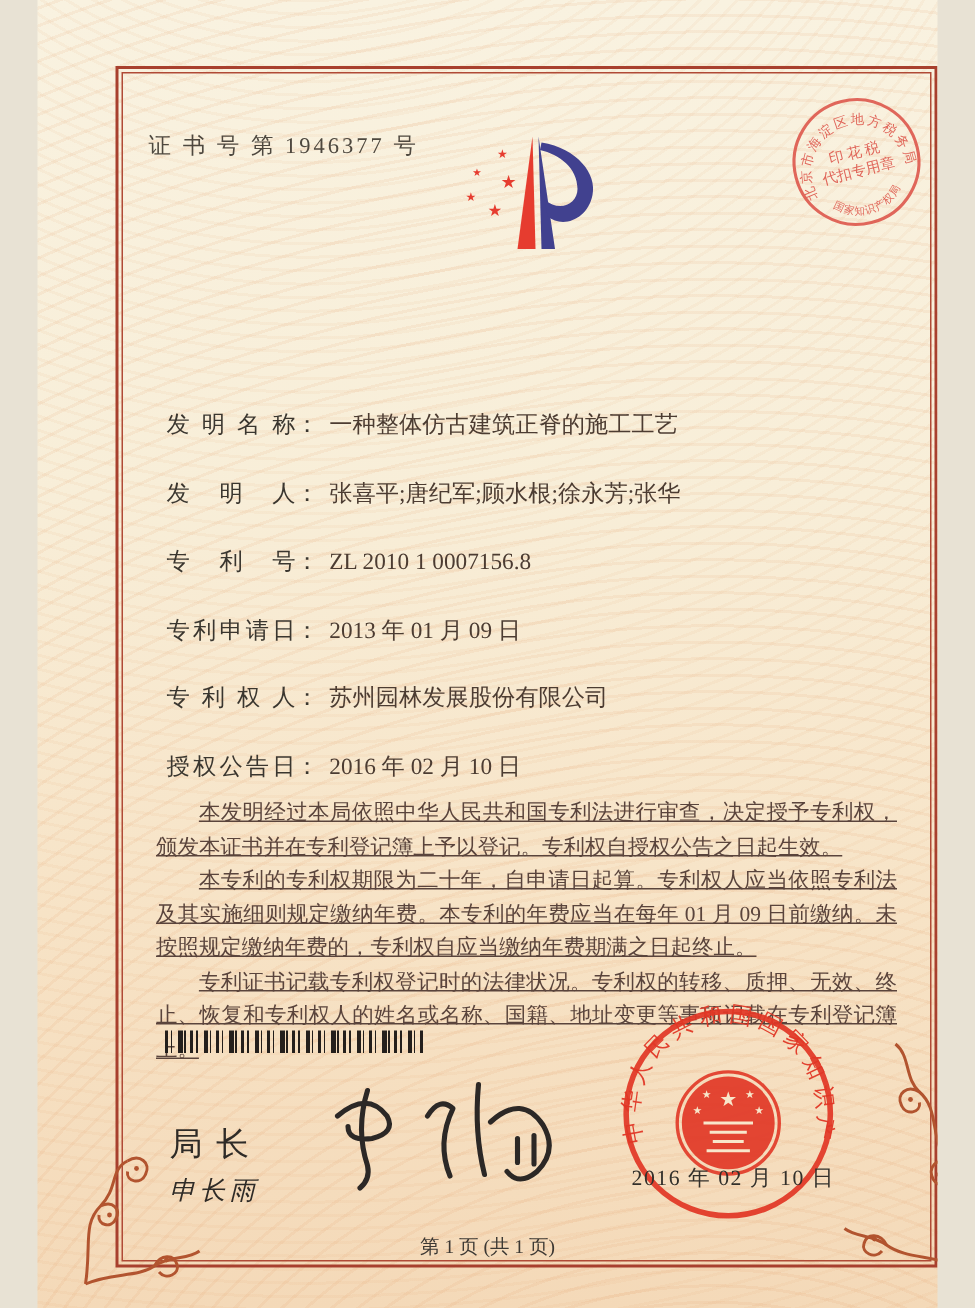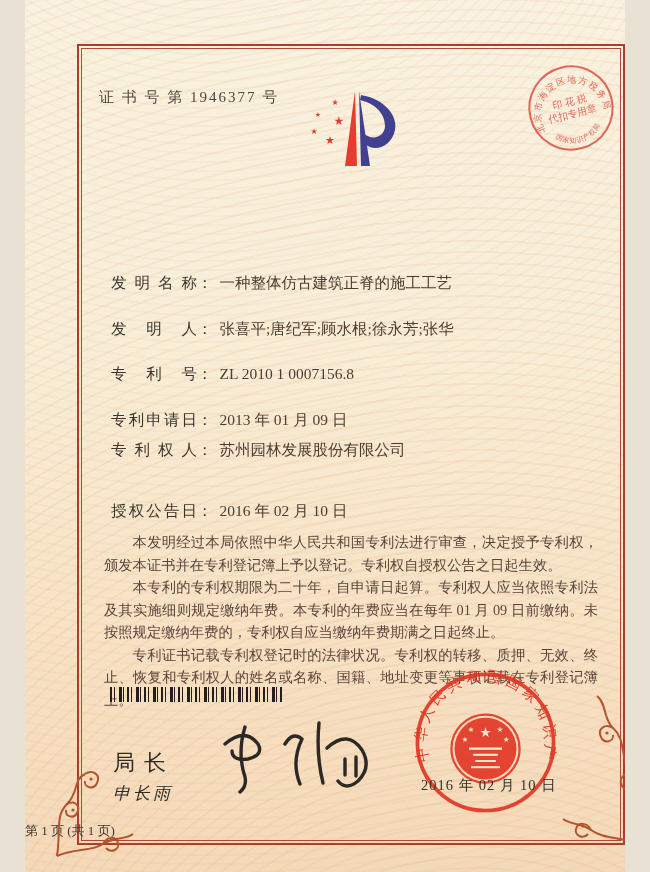--- a/index.html
+++ b/index.html
@@ -21,40 +21,40 @@
   .stamp{position:absolute;left:494px;top:56px;transform:rotate(-14deg);opacity:.88;}
   .title{
     position:absolute;left:0;top:186px;width:100%;text-align:center;
     font-size:35px;font-weight:700;color:#262420;letter-spacing:.5em;text-indent:.5em;
   }
   .field-row{position:absolute;left:86px;width:480px;font-size:15.5px;color:#3a362f;white-space:nowrap;}
   .flabel{display:inline-block;width:86px;text-align:justify;text-align-last:justify;color:#3a362f;vertical-align:bottom;}
   .fcolon{color:#3a362f;}
   .fvalue{margin-left:7px;color:#4c3c32;}
   .row0{top:273px}.row1{top:319px}.row2{top:364px}
-  .row3{top:410px}.row4{top:440px}.row5{top:501px}
+  .row3{top:410px}.row4{top:455px}.row5{top:501px}
   .body-text{
     position:absolute;left:79px;top:531px;width:494px;
-    font-size:14.3px;line-height:1.58;color:#5a443c;text-align:justify;
+    font-size:14.3px;line-height:1.58;color:#5a443c;text-align:justify;text-decoration:underline;
   }
   .body-text p{margin:0;text-indent:2em;}
   .barcode{
     position:absolute;left:85px;top:687px;width:172px;height:15px;
     background:repeating-linear-gradient(90deg,
       #241f1c 0 2px, rgba(0,0,0,0) 2px 4px,
       #241f1c 4px 5px, rgba(0,0,0,0) 5px 9px,
       #241f1c 9px 12px, rgba(0,0,0,0) 12px 13px,
       #241f1c 13px 14px, rgba(0,0,0,0) 14px 17px);
   }
   .sig-title{position:absolute;left:88px;top:748px;font-size:22px;letter-spacing:9px;color:#2f2b27;font-family:"Liberation Sans","DejaVu Sans",sans-serif;}
   .sig-name{position:absolute;left:88px;top:782px;font-size:17px;letter-spacing:3px;color:#2f2b27;font-family:"Liberation Sans","DejaVu Sans",sans-serif;font-style:italic;}
   .signature{position:absolute;left:182px;top:713px;}
   .seal{position:absolute;left:378px;top:662px;}
   .seal-date{position:absolute;left:396px;top:776px;font-size:14.5px;letter-spacing:1px;color:#33302b;z-index:6;}
-  .footer{position:absolute;left:0;top:822px;width:100%;text-align:left;font-size:13px;color:#3c3833;}
+  .footer{position:absolute;left:0;top:822px;width:100%;text-align:center;font-size:13px;color:#3c3833;}
   .flourish-left{position:absolute;left:26px;top:746px;}
   .flourish-right{position:absolute;left:534px;top:688px;transform:scaleX(-1);}
   svg text{font-family:"Liberation Serif","DejaVu Serif",serif;}
 </style>
 </head>
 <body>
 
 <div class="page">
 
   <div class="frame-outer">

